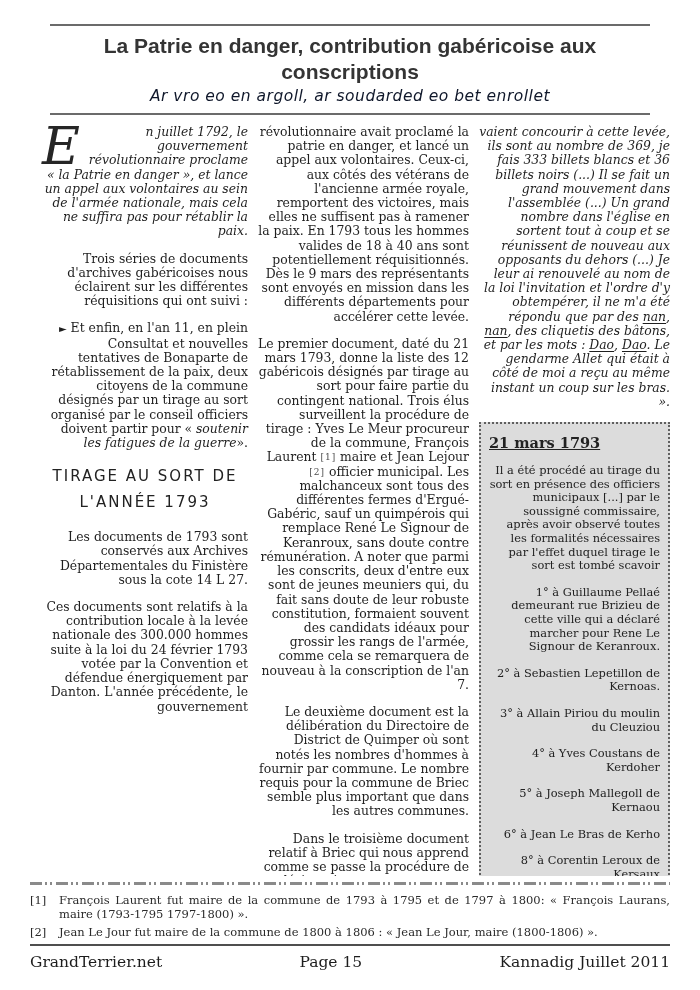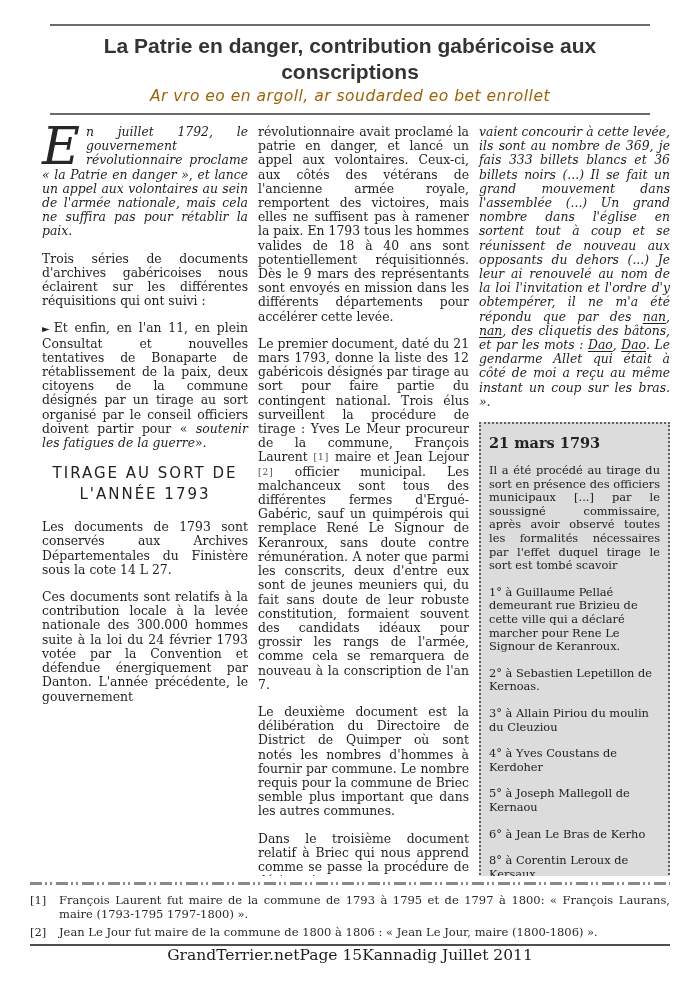--- a/index.html
+++ b/index.html
@@ -10,72 +10,72 @@
   }
   .rule { border-top:2px solid #6b6b6b; margin:0 50px; }
   .top-rule { margin-top:24px; }
   .title {
     font-family:"Liberation Sans", sans-serif; font-weight:bold;
     font-size:21px; line-height:26px; text-align:center; color:#343434;
     margin:7px 40px 1px;
   }
   .subtitle {
     font-family:"DejaVu Sans", sans-serif; font-style:italic;
-    font-size:15.5px; line-height:20px; text-align:center; color:#a16207;
+    font-size:15.5px; line-height:20px; text-align:center; color:#0f172a;
     margin:0 40px 7px; letter-spacing:0.5px;
   }
   .columns {
     display:flex; gap:10px; padding:10px 30px 0 42px; box-sizing:border-box;
   }
   .col { text-align:justify; font-size:12.4px; line-height:14.2px; color:#1f1f1f; }
   .col-1 { width:206px; flex:none; }
   .col-2 { width:211px; flex:none; }
   .col-3 { width:191px; flex:none; }
-  .col p { margin:0 0 13px; }
+  .col p { margin:0 0 13px;text-align:right; }
   .italic { font-style:italic; }
   .dropcap {
     float:left; font-size:52px; line-height:40px; font-style:italic;
     margin:1px 6px 0 0; color:#262626;
   }
   .bmark { font-size:10px; margin-right:4px; letter-spacing:0; }
   .section-heading {
     font-family:"DejaVu Sans", sans-serif; font-weight:normal;
-    font-size:15px; line-height:21px; letter-spacing:2px; text-align:center;
+    font-size:15px; line-height:26px; letter-spacing:2px; text-align:center;
     color:#222; margin:6px 4px 15px;
   }
   .ref { font-size:9px; color:#4a4a4a; letter-spacing:1px; vertical-align:1px; }
   .quote-cont u { text-underline-offset:2px; }
   .doc-box {
     background:#dcdcdc; border:2px dotted #5f5f5f;
     padding:8px 8px 10px; margin-top:12px;
     font-size:11.4px; line-height:13.6px; text-align:left; color:#222;
   }
-  .box-title { font-weight:bold; font-size:14.5px; line-height:18px; margin:2px 0 12px; }
+  .box-title { font-weight:bold; font-size:14.5px; line-height:18px; margin:2px 0 12px;text-decoration:underline; }
   .box-intro { text-align:justify; margin:0 0 12px; }
   .box-item { margin:0 0 9px; }
   .box-item:last-child { margin-bottom:0; }
   .bottom-area {
     position:absolute; left:0; right:0; top:876px; bottom:0;
     background:#ffffff; padding:6px 30px 0; box-sizing:border-box;
   }
   .sep-dashdot {
     height:3px;
     background:repeating-linear-gradient(90deg,
       #8a8a8a 0 12px, transparent 12px 15px,
       #8a8a8a 15px 17px, transparent 17px 20px,
       #8a8a8a 20px 22px, transparent 22px 26px);
   }
   .footnotes { margin-top:8px; }
   .fn { display:flex; gap:9px; font-size:11.5px; line-height:14px; color:#2a2a2a; margin-bottom:4px; }
   .fn-ref { flex:0 0 20px; }
   .fn-text { flex:1; text-align:justify; }
   .footer-rule { border-top:2px solid #4f4f4f; margin-top:5px; }
   .footer {
-    display:flex; justify-content:center; align-items:baseline;
-    font-size:15.5px; color:#1d1d1d; 
+    display:flex; justify-content:space-between; align-items:baseline;
+    font-size:15.5px; color:#1d1d1d; padding-top:7px;
   }
 </style>
 </head>
 <body>
 
 <div class="page">
 
   <div class="rule top-rule"></div>
   <h1 class="title">La Patrie en danger, contribution gabéricoise aux conscriptions</h1>
   <div class="subtitle">Ar vro eo en argoll, ar soudarded eo bet enrollet</div>

